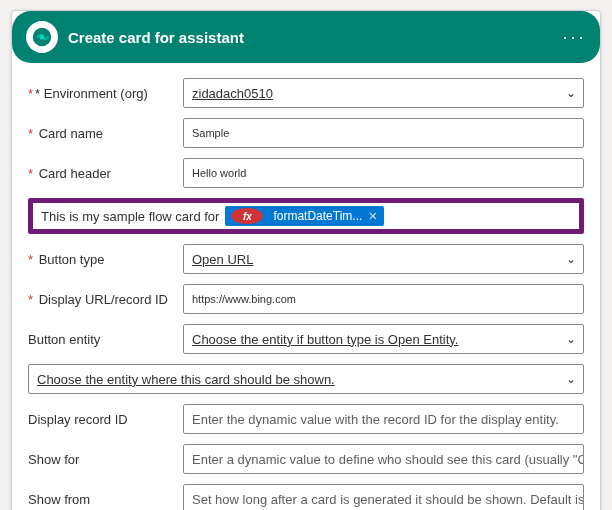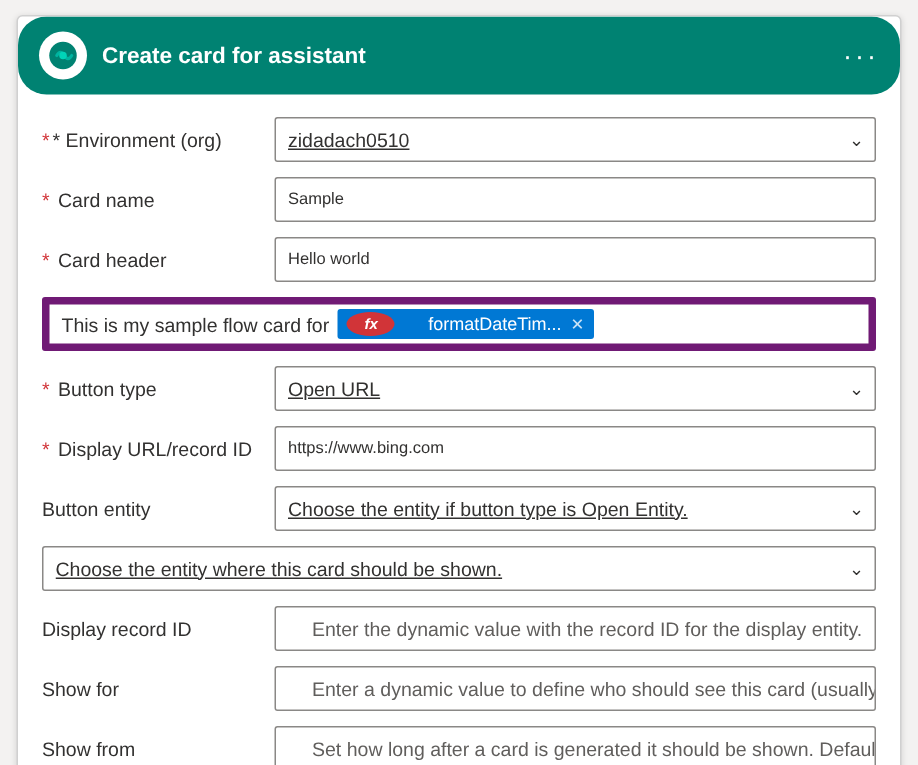--- a/index.html
+++ b/index.html
@@ -113,21 +113,21 @@
       top: 50%;
       transform: translateY(-50%);
       pointer-events: none;
       color: #323130;
       font-size: 12px;
     }
     .form-control-placeholder {
       flex: 1;
       border: 1px solid #8a8886;
       border-radius: 2px;
-      padding: 5px 24px;
+      padding: 5px 8px;
       font-size: 13px;
       color: #605e5c;
       background: #fff;
       height: 30px;
       display: flex;
       align-items: center;
       overflow: hidden;
       white-space: nowrap;
       text-overflow: ellipsis;
     }
@@ -164,21 +164,21 @@
       border-radius: 50%;
       width: 32px;
       height: 16px;
       display: flex;
       align-items: center;
       justify-content: center;
       font-size: 10px;
       font-weight: bold;
       color: #fff;
       font-style: italic;
-      margin-right: 18px;
+      margin-right: 6px;
     }
     .token-close {
       cursor: pointer;
       font-size: 11px;
       margin-left: 2px;
       opacity: 0.8;
     }
   </style>
 </head>
 <body>

